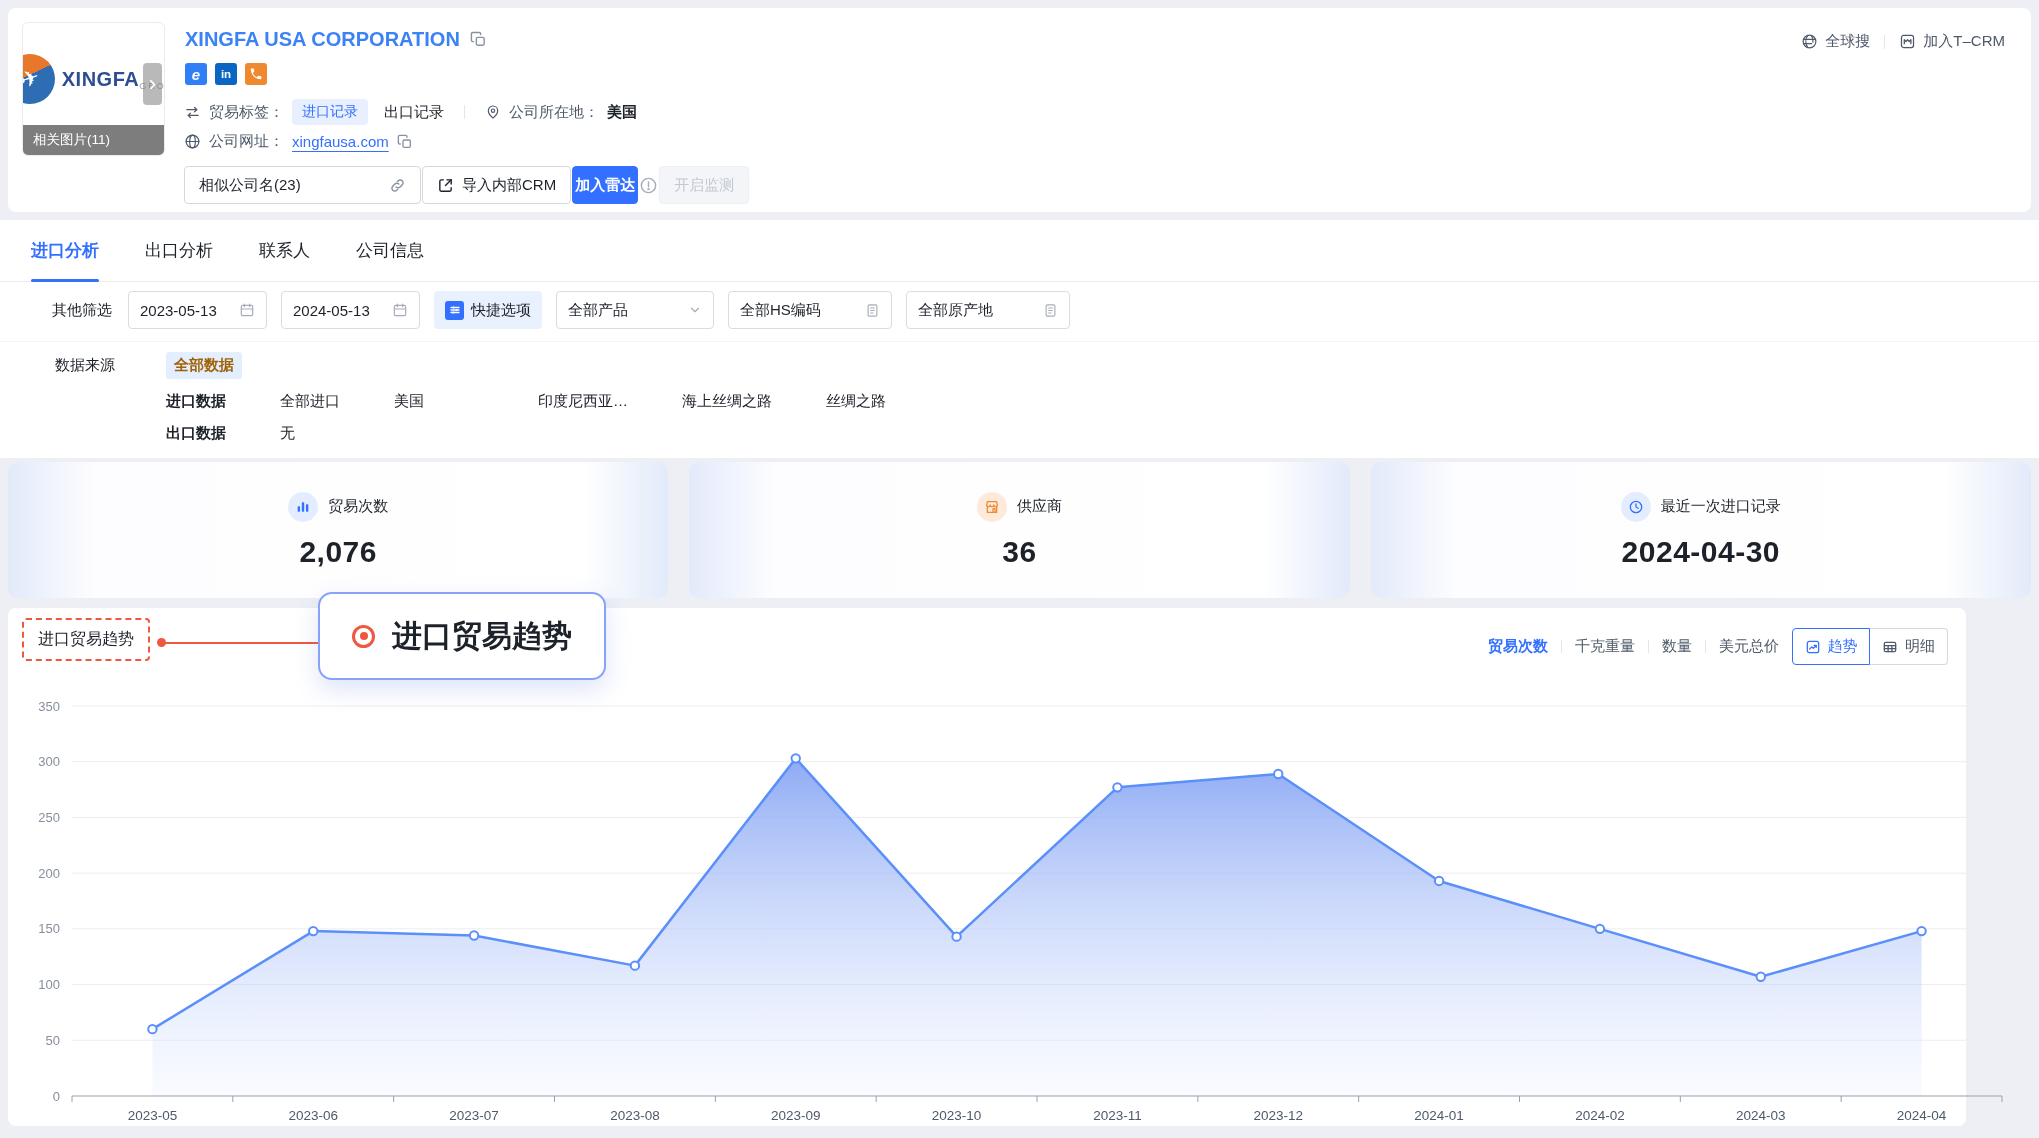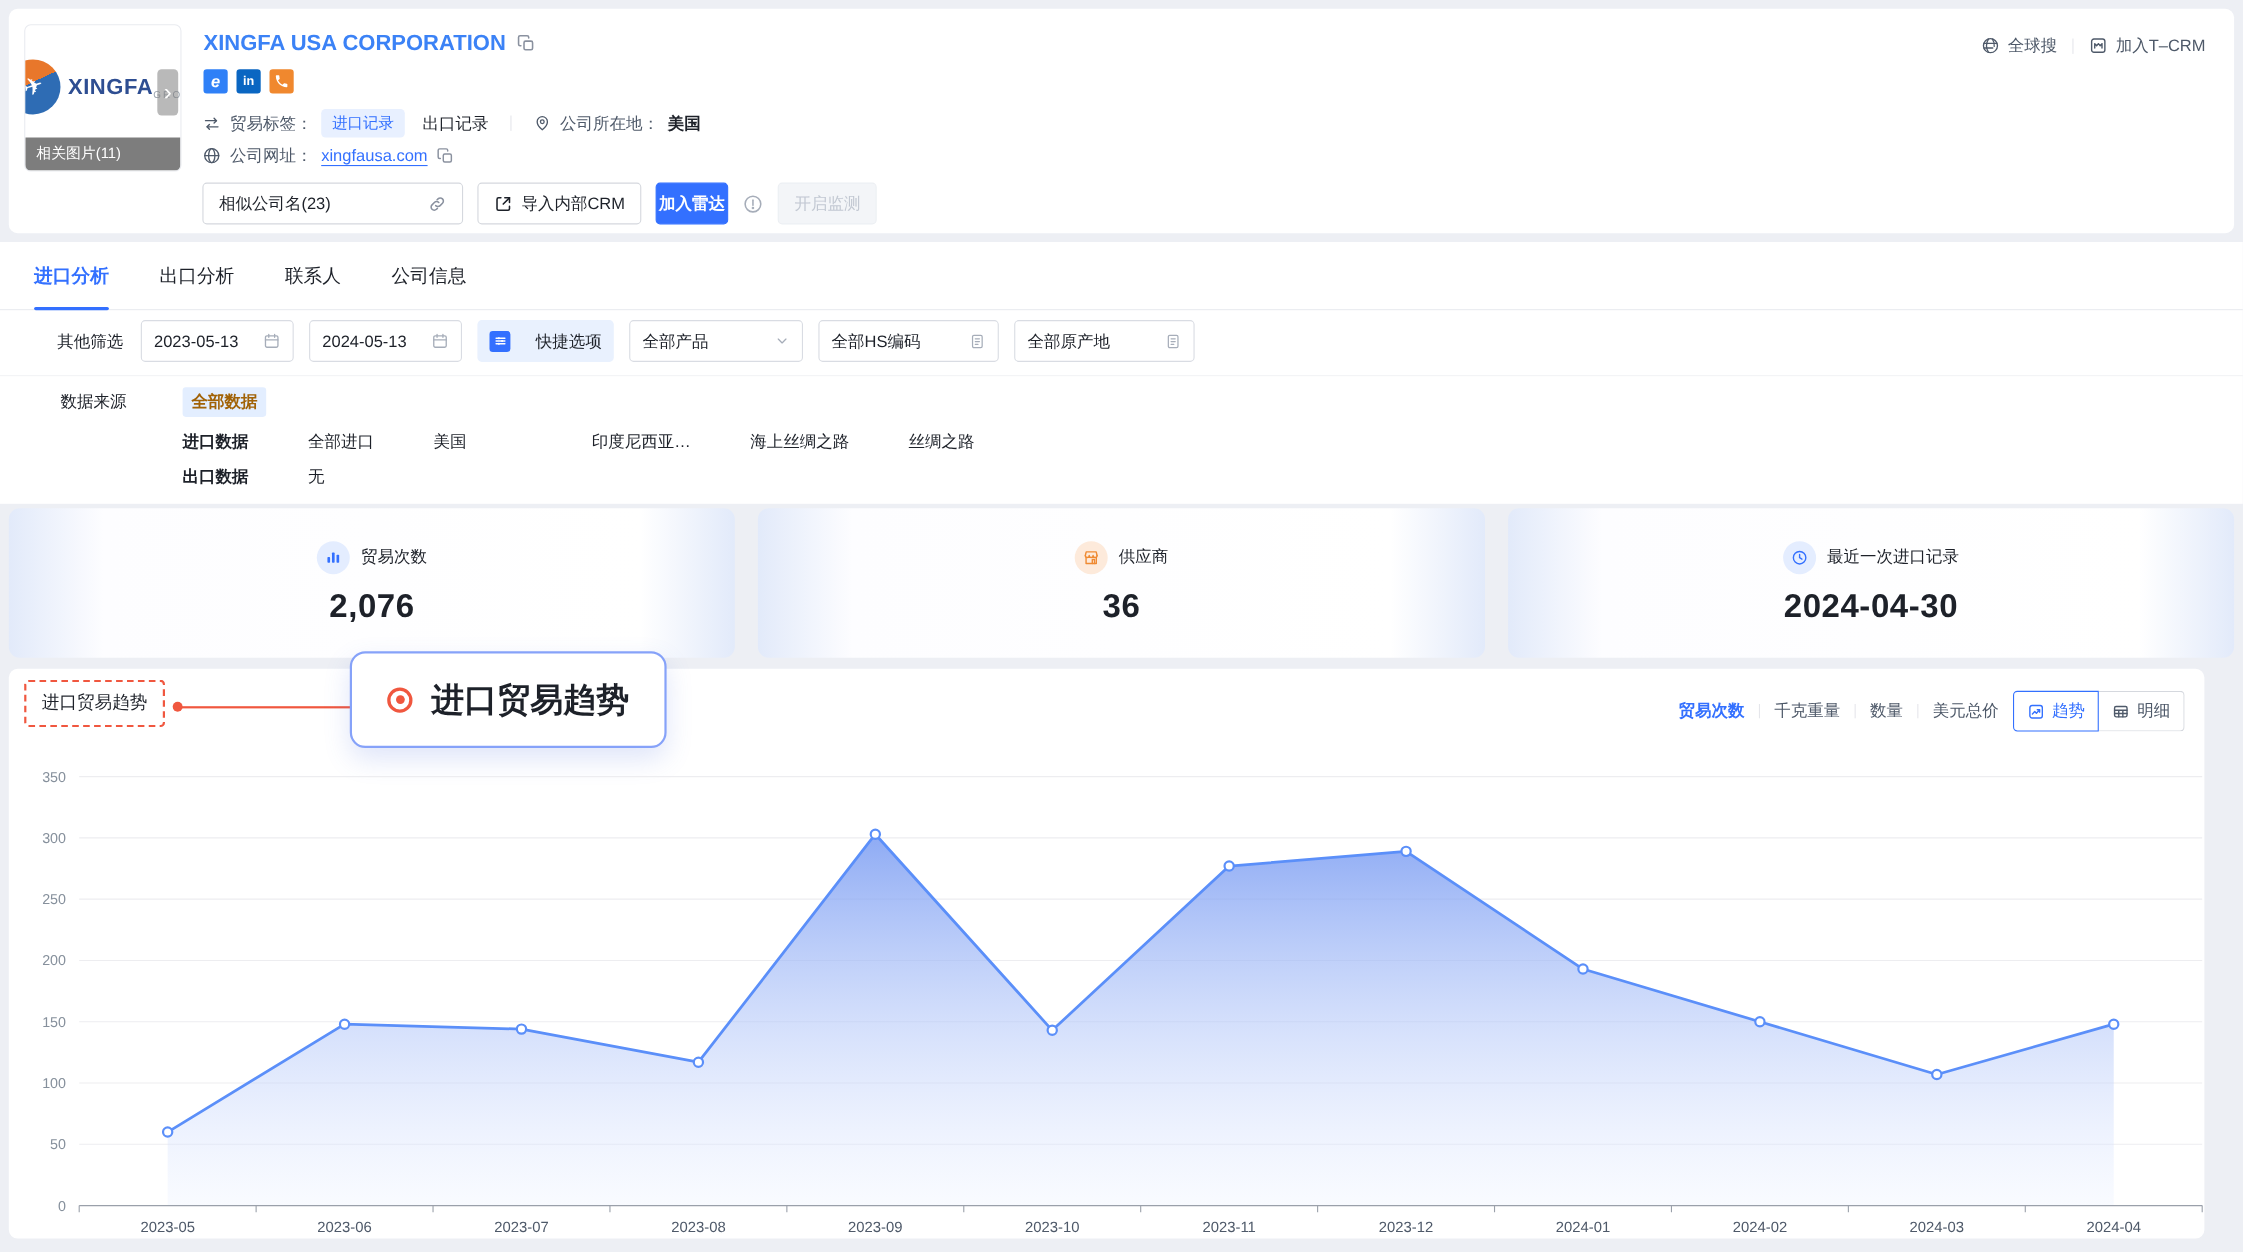--- a/index.html
+++ b/index.html
@@ -41,21 +41,21 @@
 
   .tag-row{position:absolute;left:176px;top:91px;display:flex;align-items:center;gap:8px;font-size:15px;color:#4e5969;}
   .pill{background:#e8f0ff;color:#3370ff;border-radius:4px;padding:4px 10px;font-size:14px;cursor:pointer;}
   .tag-export{color:#1d2129;margin-left:8px;cursor:pointer;}
   .v-div{width:1px;height:14px;background:#e5e6eb;margin:0 12px;}
   .loc-value{color:#1d2129;font-weight:600;}
 
   .web-row{position:absolute;left:176px;top:124px;display:flex;align-items:center;gap:8px;font-size:15px;color:#4e5969;}
   .link{color:#3370ff;text-decoration:underline;text-underline-offset:4px;cursor:pointer;}
 
-  .actions-row{position:absolute;left:176px;top:158px;display:flex;align-items:center;gap:13px;}
+  .actions-row{position:absolute;left:176px;top:158px;display:flex;align-items:center;gap:1px;}
   .btn{display:flex;align-items:center;justify-content:center;gap:8px;height:38px;border:1px solid #d5d8de;
     border-radius:4px;background:#fff;font-size:15px;color:#1d2129;padding:0 14px;font-family:inherit;cursor:pointer;box-sizing:border-box;}
   .btn.similar{width:237px;justify-content:space-between;}
   .btn .b-ico{color:#8a919f;}
   .btn.primary{background:#3370ff;border-color:#3370ff;color:#fff;width:66px;padding:0;font-weight:bold;}
   .btn.disabled{background:#f3f5f8;border-color:#eceff3;color:#c2c8d2;cursor:default;}
   .info-ico{color:#a6adb9;cursor:pointer;}
 
   .topbar{position:absolute;right:26px;top:24px;display:flex;align-items:center;gap:14px;font-size:15px;color:#4e5969;text-align:right;}
   .tb-item{display:flex;gap:7px;align-items:center;cursor:pointer;}
@@ -69,21 +69,21 @@
   .tab.active::after{content:"";position:absolute;left:0;right:0;bottom:-1px;height:3px;background:#3370ff;border-radius:2px;}
 
   .filter-row{display:flex;align-items:center;gap:14px;padding-left:52px;margin-top:9px;height:38px;}
   .filter-label{font-size:15px;color:#1d2129;margin-right:2px;}
   .input{height:38px;border:1px solid #d9dce3;border-radius:4px;display:flex;align-items:center;
     justify-content:space-between;padding:0 11px;font-size:15px;color:#1d2129;background:#fff;box-sizing:border-box;cursor:pointer;}
   .in-ico{color:#a6adb9;}
   .date{width:139px;}
   .sel-product{width:158px;}
   .sel-doc{width:164px;}
-  .chip-quick{height:38px;background:#e9f1fe;border-radius:4px;display:flex;align-items:center;gap:23px;
+  .chip-quick{height:38px;background:#e9f1fe;border-radius:4px;display:flex;align-items:center;gap:7px;
     padding:0 11px;font-size:15px;color:#1d2129;cursor:pointer;}
   .q-ico{width:19px;height:19px;border-radius:3px;background:#3370ff;color:#fff;display:flex;align-items:center;justify-content:center;}
   .filter-sep{border-top:1px solid #f2f3f5;margin-top:12px;}
 
   .ds{padding-left:55px;margin-top:10px;font-size:15px;}
   .ds-row{display:flex;align-items:center;margin-bottom:13px;gap:31px;}
   .ds-label{color:#1d2129;width:80px;flex:none;}
   .ds-indent{width:80px;flex:none;}
   .ds-pill{background:#e3eeff;color:#a16207;font-weight:700;border-radius:3px;padding:4px 8px;cursor:pointer;}
   .ds-key{font-weight:700;color:#1d2129;width:83px;flex:none;}
@@ -95,21 +95,21 @@
   .stat-card{flex:1;height:136px;border-radius:10px;
     background:linear-gradient(90deg,#e2eafa 0%,#fdfdff 13%,#ffffff 87%,#e2eafa 100%);
     display:flex;flex-direction:column;align-items:center;justify-content:center;gap:13px;}
   .stat-top{display:flex;align-items:center;gap:10px;font-size:15px;color:#1d2129;}
   .stat-ico{width:30px;height:30px;border-radius:50%;display:flex;align-items:center;justify-content:center;flex:none;}
   .stat-ico.blue{background:#e4edff;color:#3370ff;}
   .stat-ico.orange{background:#fdeadb;color:#ef8a32;}
   .stat-value{font-size:30px;font-weight:600;color:#1d2129;letter-spacing:.5px;}
 
   
-  .chart-panel{left:8px;top:608px;width:1958px;height:518px;padding-left:38px;}
+  .chart-panel{left:8px;top:608px;width:1958px;height:518px;}
   .trend-title-box{position:absolute;left:14px;top:10px;border:2px dashed #f0573f;border-radius:4px;
     padding:9px 14px;font-size:16px;color:#1d2129;background:#fff;}
   .callout-dot{position:absolute;left:149px;top:30px;width:9px;height:9px;border-radius:50%;background:#f0573f;}
   .callout-line{position:absolute;left:154px;top:33.5px;width:168px;height:2px;background:#f0573f;}
   .callout{position:absolute;left:310px;top:-16px;width:288px;height:88px;background:#fff;border:2px solid #86a2f9;
     border-radius:14px;box-shadow:0 10px 24px rgba(80,110,220,.18);display:flex;align-items:center;justify-content:center;gap:17px;box-sizing:border-box;}
   .t-outer{width:23px;height:23px;border:3px solid #f0573f;border-radius:50%;display:flex;align-items:center;justify-content:center;box-sizing:border-box;flex:none;}
   .t-outer::after{content:"";width:8px;height:8px;background:#f0573f;border-radius:50%;}
   .callout-text{font-size:30px;font-weight:700;color:#1d2129;}
 

